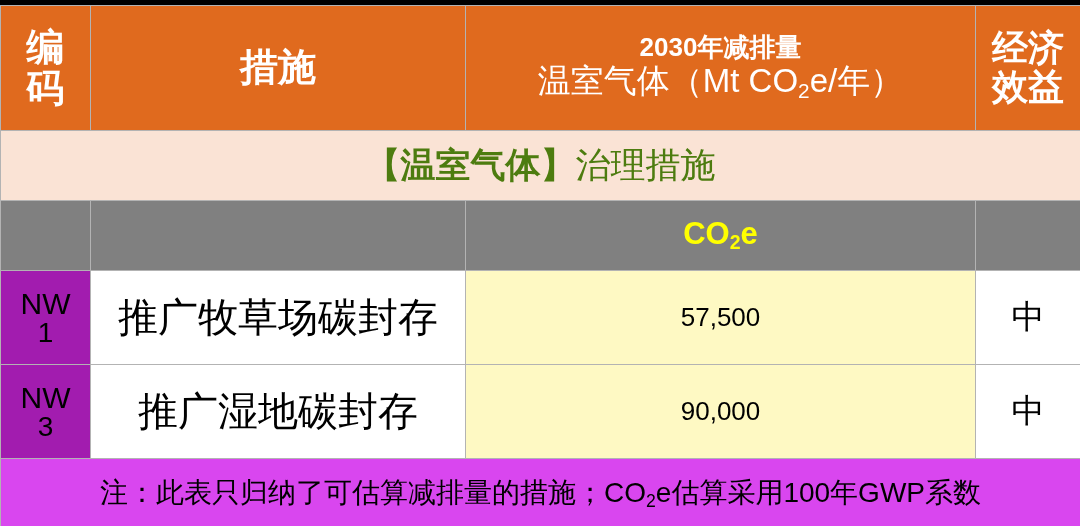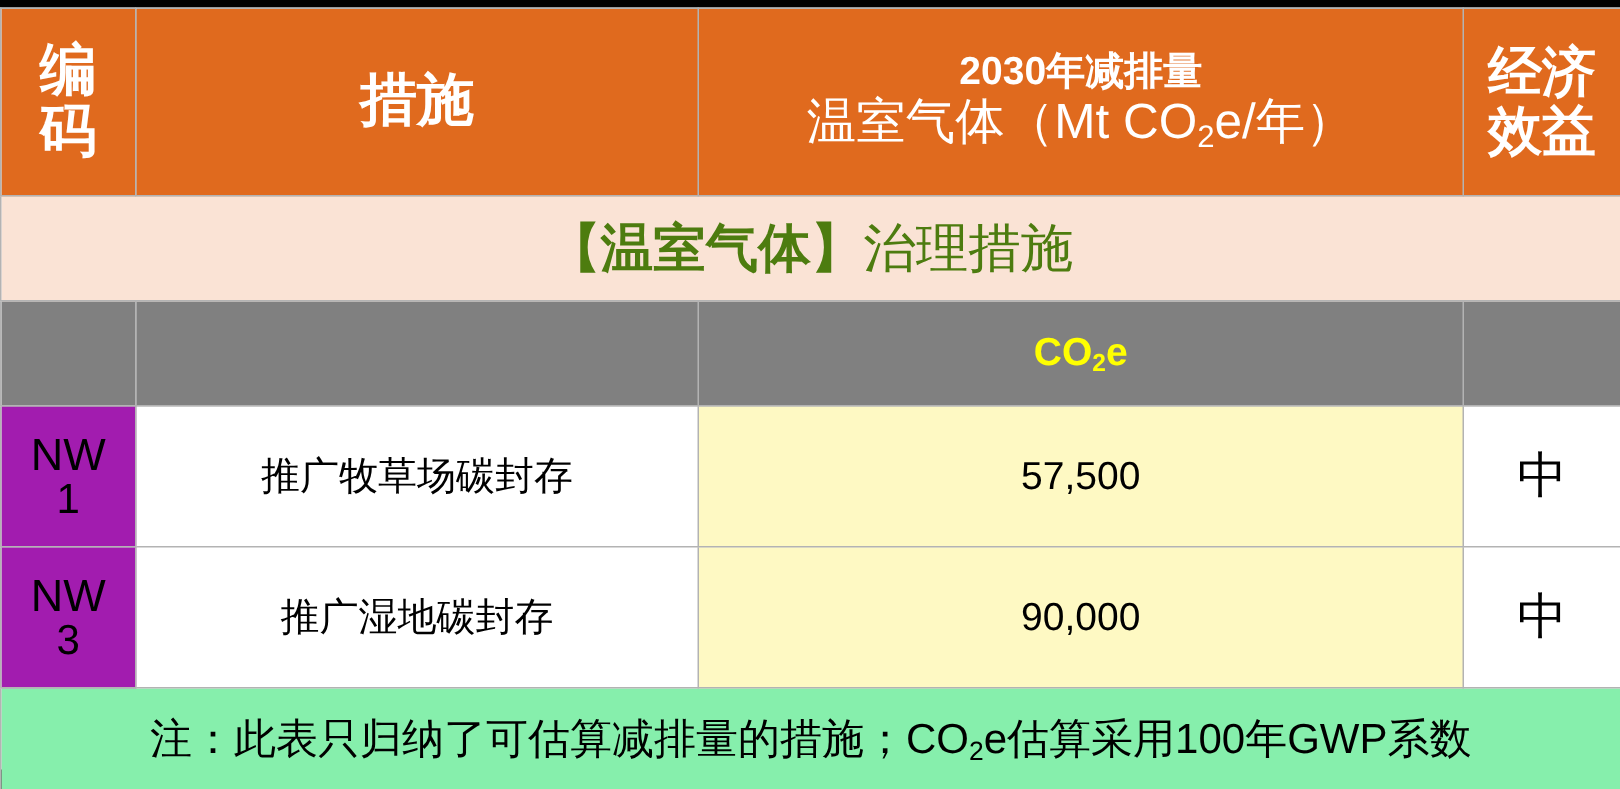--- a/index.html
+++ b/index.html
@@ -101,52 +101,52 @@
   .section-row .strong { font-weight: bold; }
 
   
   .gray-row td {
     background: #808080;
     height: 70px;
   }
   .gray-label {
     color: #FFFF00;
     font-weight: bold;
-    font-size: 26px;
+    font-size: 31px;
   }
 
   
   .data-row td { height: 94px; }
   .cell-code {
     background: #a21caf;
     font-size: 30px;
     color: #000000;
     line-height: 1.0;
   }
   .cell-code .ln { display: block; }
   .cell-code .ln2 { font-size: 28px; }
   .cell-meas {
     background: #ffffff;
-    font-size: 26px;
+    font-size: 40px;
     color: #000000;
   }
   .cell-value {
     background: #fef9c3;
     font-size: 26px;
     color: #000000;
   }
   .cell-econ {
     background: #ffffff;
     font-size: 33px;
     color: #000000;
   }
 
   
   .note-row td {
-    background: #86efac;
+    background: #d946ef;
     height: 69px;
     text-align: left;
     font-size: 28px;
     color: #000000;
     padding-left: 10px;
     white-space: nowrap;
   }
 </style>
 </head>
 <body>

